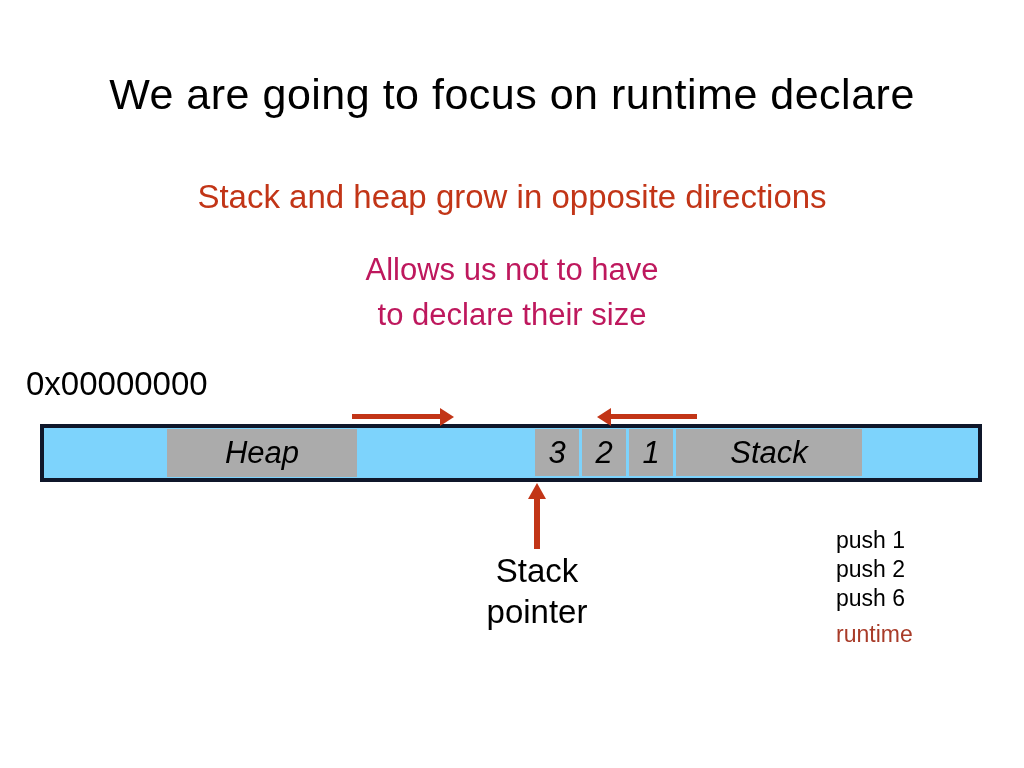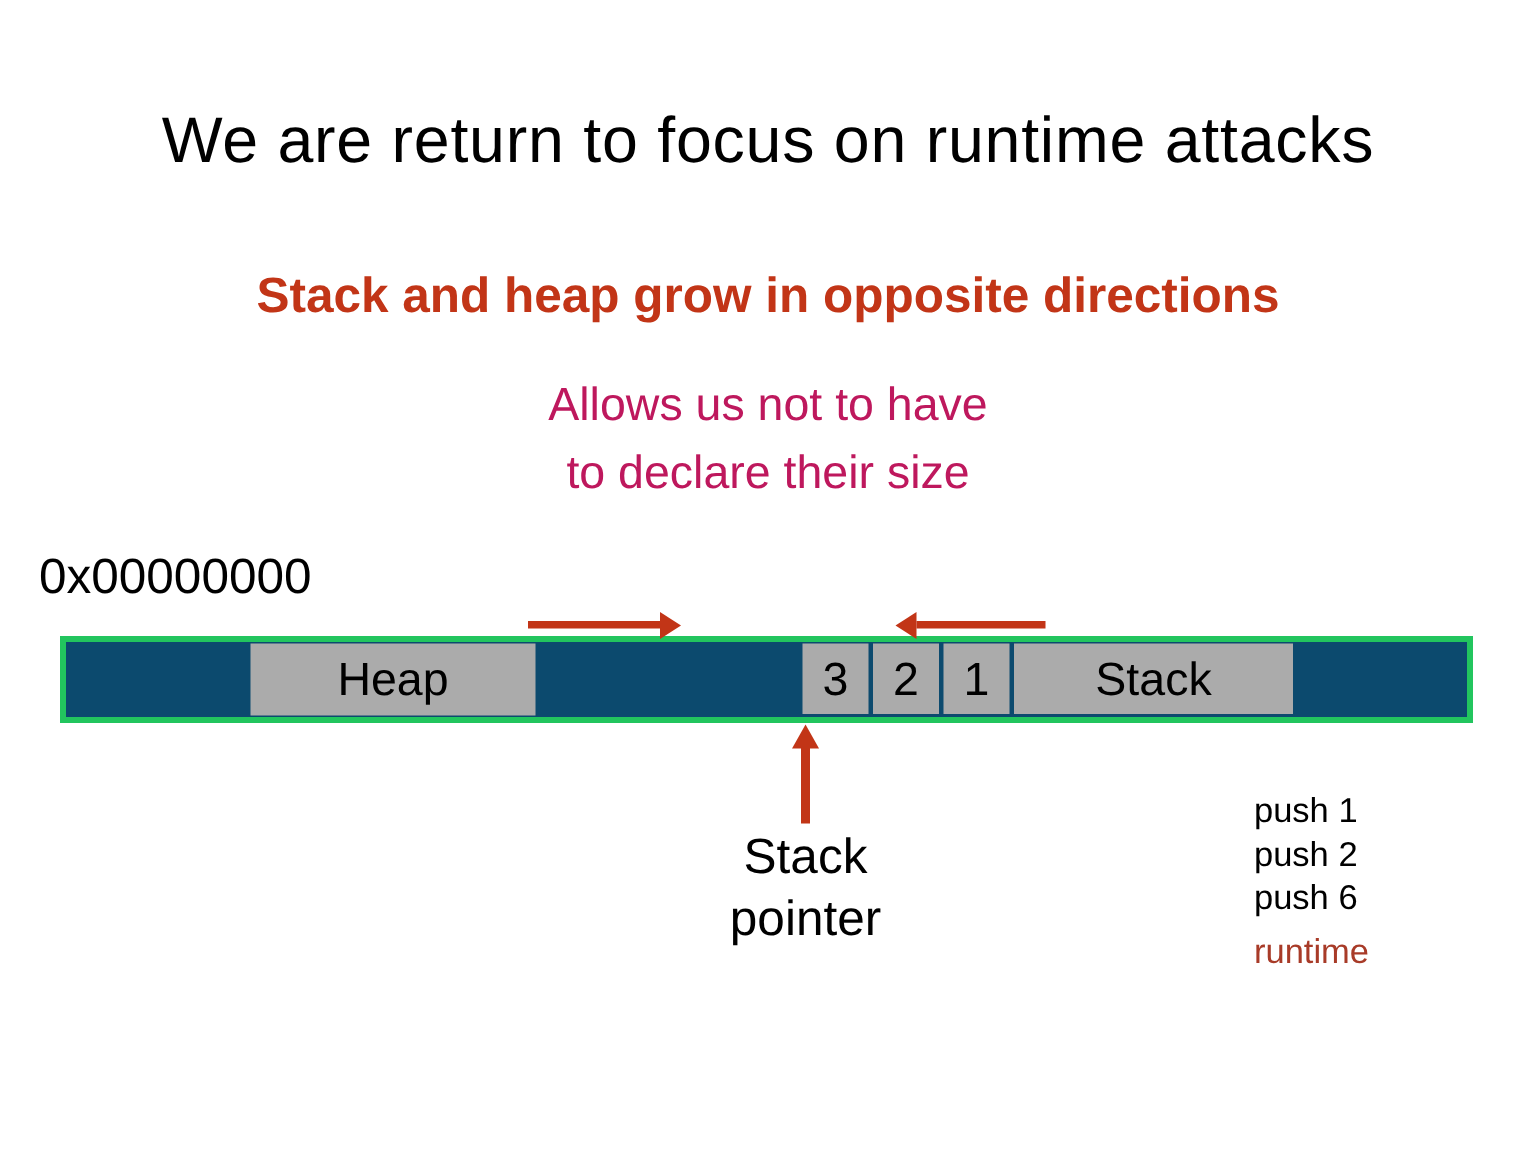--- a/index.html
+++ b/index.html
@@ -6,32 +6,32 @@
   .slide{
     position:relative;width:1024px;height:768px;background:#ffffff;
     overflow:hidden;font-family:"Liberation Sans",sans-serif;color:#000;
   }
   .title{
     position:absolute;top:70px;left:0;width:1024px;text-align:center;
     font-size:43px;letter-spacing:0.5px;color:#000;white-space:nowrap;
   }
   .subtitle{
     position:absolute;top:178px;left:0;width:1024px;text-align:center;
-    font-size:33px;font-weight:bold;color:var(--accent-red);white-space:nowrap;
+    font-size:33px;font-weight:normal;color:var(--accent-red);white-space:nowrap;
   }
   .note{
     position:absolute;top:247px;left:0;width:1024px;text-align:center;
     font-size:31px;line-height:45px;color:#be185d;
   }
   .addr{position:absolute;font-size:33px;color:#000;white-space:nowrap;text-align:center;}
   .addr-low{left:26px;top:365px;}
   .addr-high{left:908px;top:366px;}
   .membar{
     position:absolute;left:40px;top:424px;width:942px;height:58px;
-    box-sizing:border-box;border:4px solid #22c55e;background:#0c4a6e;
+    box-sizing:border-box;border:4px solid #0f172a;background:#7dd3fc;font-style:italic;
   }
   .gbox{
     position:absolute;top:1px;height:48px;background:var(--box-gray);
     display:flex;align-items:center;justify-content:center;
     font-size:31px;color:#000;
   }
   .heap{left:123px;width:190px;}
   .cell{width:44px;height:47px;}
   .c3{left:491px;}
   .c2{left:538px;}
@@ -65,21 +65,21 @@
     position:absolute;left:836px;top:526px;
     font-size:23px;line-height:29px;color:#000;white-space:nowrap;
   }
   .ops .ret{margin-top:7px;color:var(--return-red);}
 </style>
 </head>
 <body>
 
 <div class="slide">
 
-  <div class="title">We are return to focus on runtime attacks</div>
+  <div class="title">We are going to focus on runtime declare</div>
 
   <div class="subtitle">Stack and heap grow in opposite directions</div>
 
   <div class="note">
     <div>Allows us not to have</div>
     <div>to declare their size</div>
   </div>
 
   <div class="addr addr-low">0x00000000</div>
 

